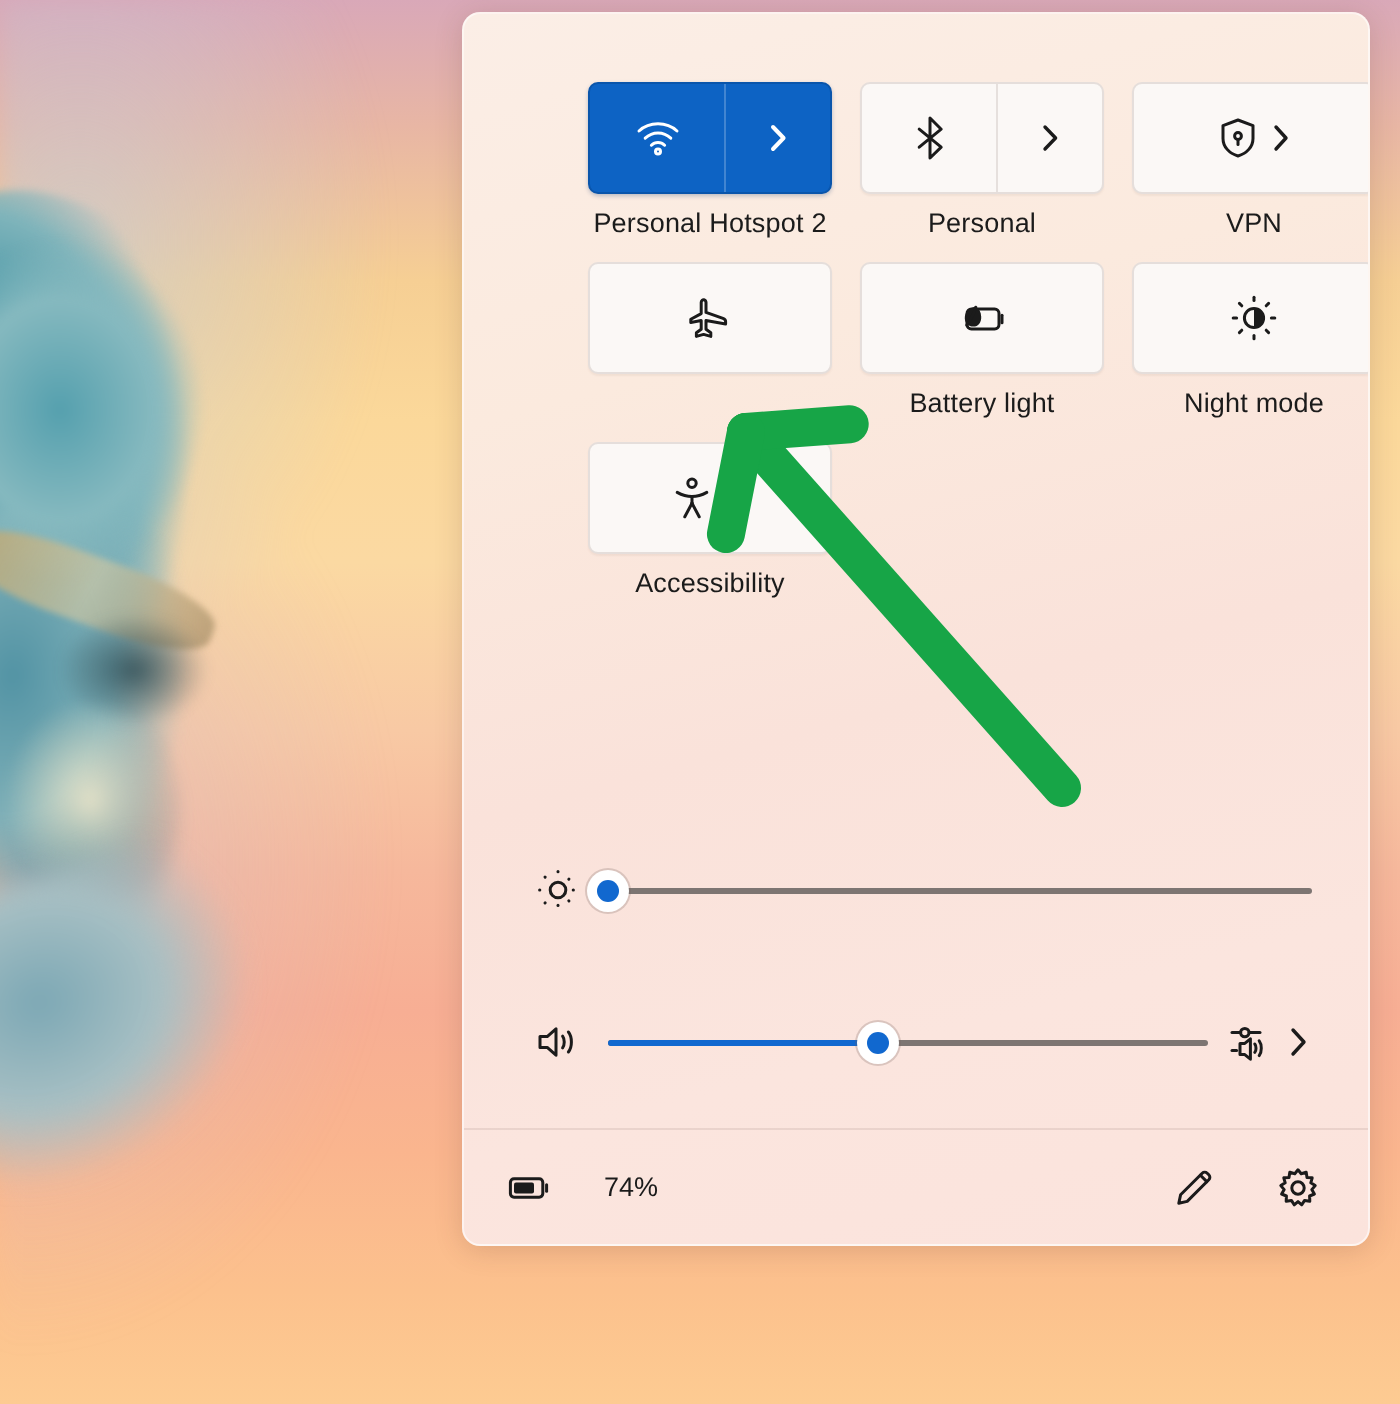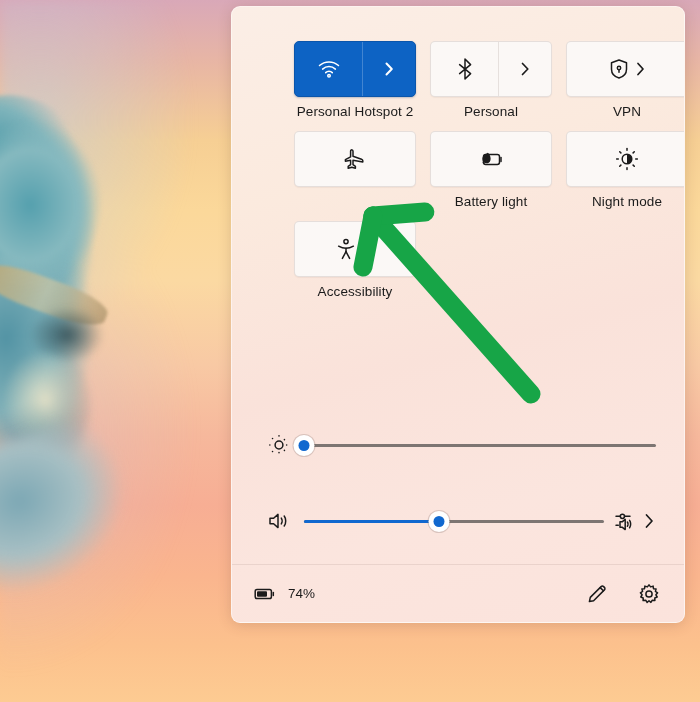--- a/index.html
+++ b/index.html
@@ -160,21 +160,21 @@
     margin-left:6px;
   }
 
   
   #qs-footer{
     position:absolute;left:0;right:0;bottom:0;height:58px;
     border-top:1px solid rgba(150,120,115,.16);
     display:flex;align-items:center;justify-content:space-between;
     padding:0 22px;box-sizing:border-box;
   }
-  .batt-group{display:flex;align-items:center;gap:12px;}
+  .batt-group{display:flex;align-items:center;gap:26px;}
   .batt-pct{font-size:13.5px;color:#1b1b1b;}
   .footer-actions{display:flex;align-items:center;gap:26px;}
   .fbtn{width:26px;height:26px;display:flex;align-items:center;justify-content:center;}
 
   
   #annotation{position:absolute;left:0;top:0;width:700px;height:702px;pointer-events:none;}
 </style>
 </head>
 <body>
 

